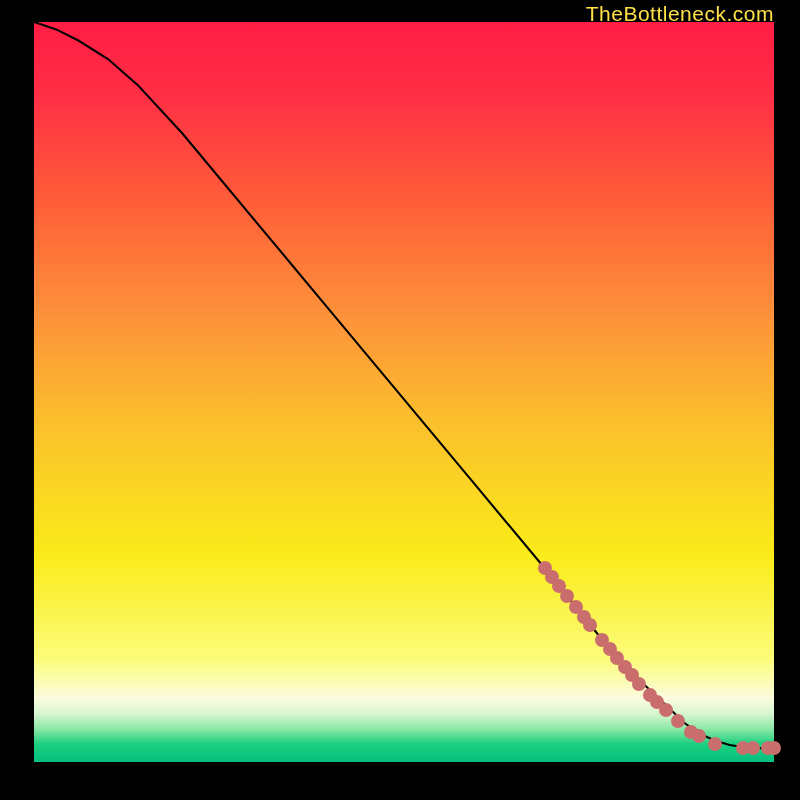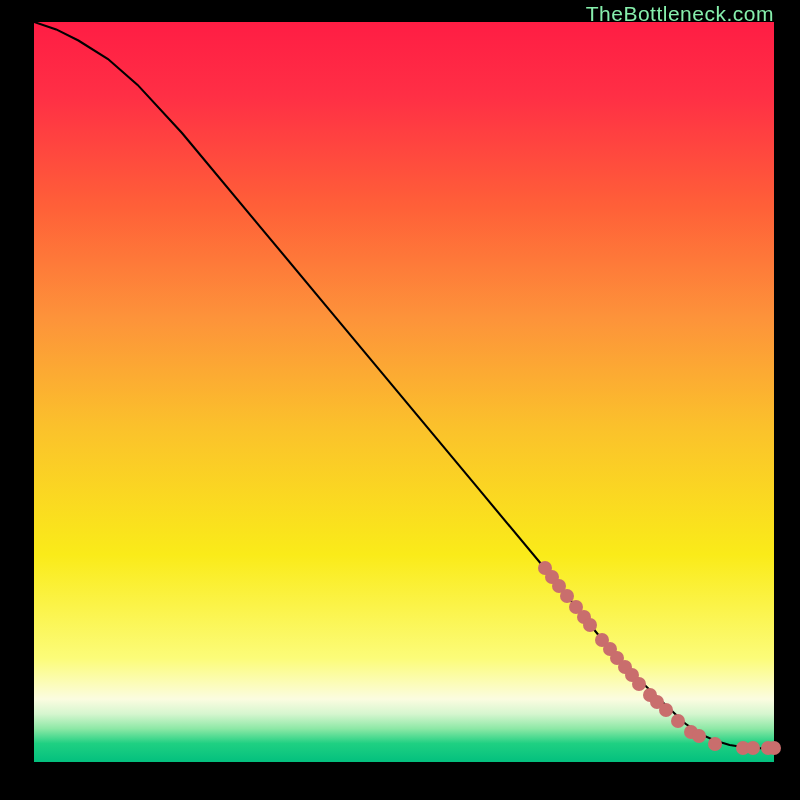--- a/index.html
+++ b/index.html
@@ -23,21 +23,21 @@
     position: absolute;
     left: 0;
     top: 0;
     width: 740px;
     height: 740px;
   }
   .watermark {
     position: absolute;
     top: 2px;
     right: 26px;
-    color: #86efac;
+    color: #fde047;
     font-size: 21px;
     font-weight: 500;
     letter-spacing: 0.5px;
     z-index: 20;
   }
   .curve {
     position: absolute;
     left: 0; top: 0;
     width: 740px;
     height: 740px;

